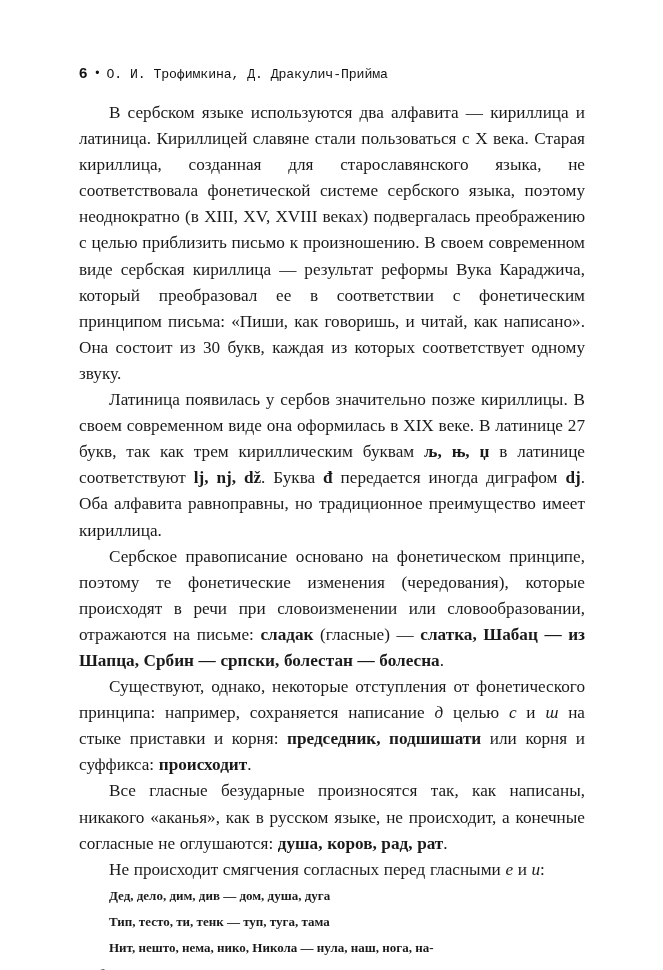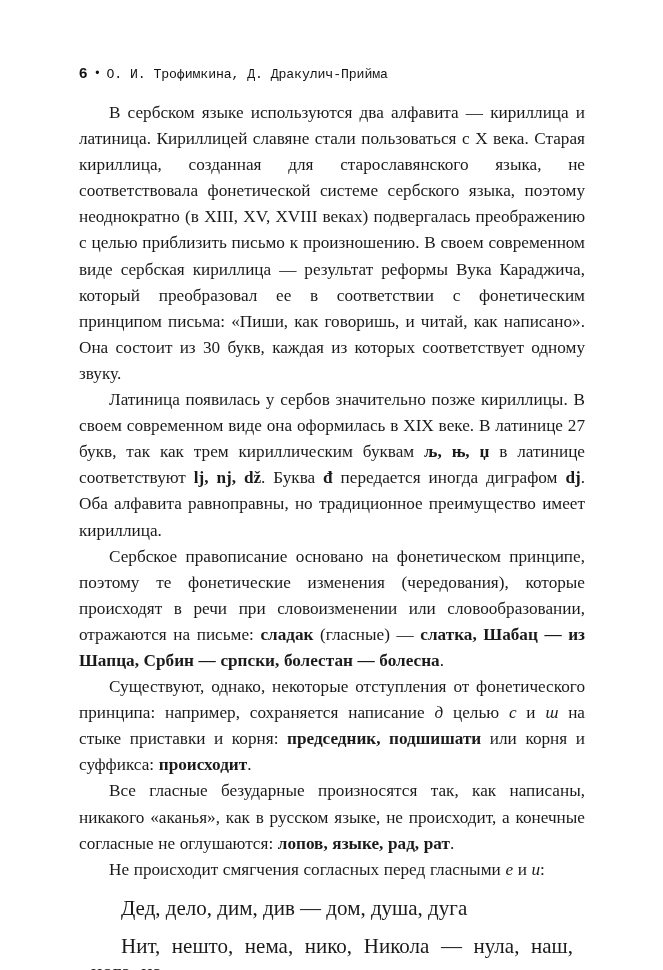--- a/index.html
+++ b/index.html
@@ -76,27 +76,27 @@
     line-height: 26.1px;
     text-indent: 30px;
     hyphens: manual;
     word-spacing: 0.02em;
   }
 
   b, strong { font-weight: bold; }
   i, em { font-style: italic; }
 
   .ex-line {
-    margin: 12px;
+    margin: 0;
     padding: 0;
     text-align: justify;
-    font-size: 21px;
+    font-size: 13px;
     line-height: 26.1px;
     text-indent: 30px;
-    font-weight: normal;
+    font-weight: bold;
   }
   .ex-line.cont {
     text-indent: 0;
     text-align: left;
   }
 
   
 </style>
 </head>
 <body>
@@ -112,22 +112,23 @@
   <div class="textblock">
 
     <p class="body"><span>В сербском языке используются два алфавита — кириллица и латиница. Кириллицей славяне стали пользоваться с X века. Старая кириллица, созданная для старославянского языка, не соответствовала фонетической системе сербского языка, поэтому неоднократно (в XIII, XV, XVIII веках) подвергалась преображению с целью приблизить письмо к произношению. В своем современном виде сербская кириллица — результат реформы Вука Караджича, который преобразовал ее в соответствии с фонетическим принципом письма: «Пиши, как говоришь, и читай, как написано». Она состоит из 30 букв, каждая из которых соответствует одному звуку.</span></p>
 
     <p class="body"><span>Латиница появилась у сербов значительно позже кириллицы. В своем современном виде она оформилась в XIX веке. В латинице 27 букв, так как трем кириллическим буквам </span><b>љ, њ, џ</b><span> в латинице соответствуют </span><b>lj, nj, dž</b><span>. Буква </span><b>đ</b><span> передается иногда диграфом </span><b>dj</b><span>. Оба алфавита равноправны, но традиционное преимущество имеет кириллица.</span></p>
 
     <p class="body"><span>Сербское правописание основано на фонетическом принципе, поэтому те фонетические изменения (чередования), которые происходят в речи при словоизменении или словообразовании, отражаются на письме: </span><b>сладак</b><span> (гласные) — </span><b>слатка, Шабац — из Шапца, Србин — српски, болестан — болесна</b><span>.</span></p>
 
     <p class="body"><span>Существуют, однако, некоторые отступления от фонетического принципа: например, сохраняется написание </span><i>д</i><span> целью </span><i>с</i><span> и </span><i>ш</i><span> на стыке приставки и корня: </span><b>председник, подшишати</b><span> или корня и суффикса: </span><b>происходит</b><span>.</span></p>
 
-    <p class="body"><span>Все гласные безударные произносятся так, как написаны, никакого «аканья», как в русском языке, не происходит, а конечные согласные не оглушаются: </span><b>лопов, языке, рад, рат</b><span>.</span></p>
+    <p class="body"><span>Все гласные безударные произносятся так, как написаны, никакого «аканья», как в русском языке, не происходит, а конечные согласные не оглушаются: </span><b>душа, коров, рад, рат</b><span>.</span></p>
 
     <p class="body"><span>Не происходит смягчения согласных перед гласными </span><i>е</i><span> и </span><i>и</i><span>:</span></p>
 
     <p class="ex-line">Дед, дело, дим, див — дом, душа, дуга</p>
+    <p class="ex-line">Тип, тесто, ти, тенк — туп, туга, тама</p>
     <p class="ex-line">Нит, нешто, нема, нико, Никола — нула, наш, нога, на-</p>
     <p class="ex-line cont">редба</p>
 
   </div>
 </div>
 
 </body></html>

